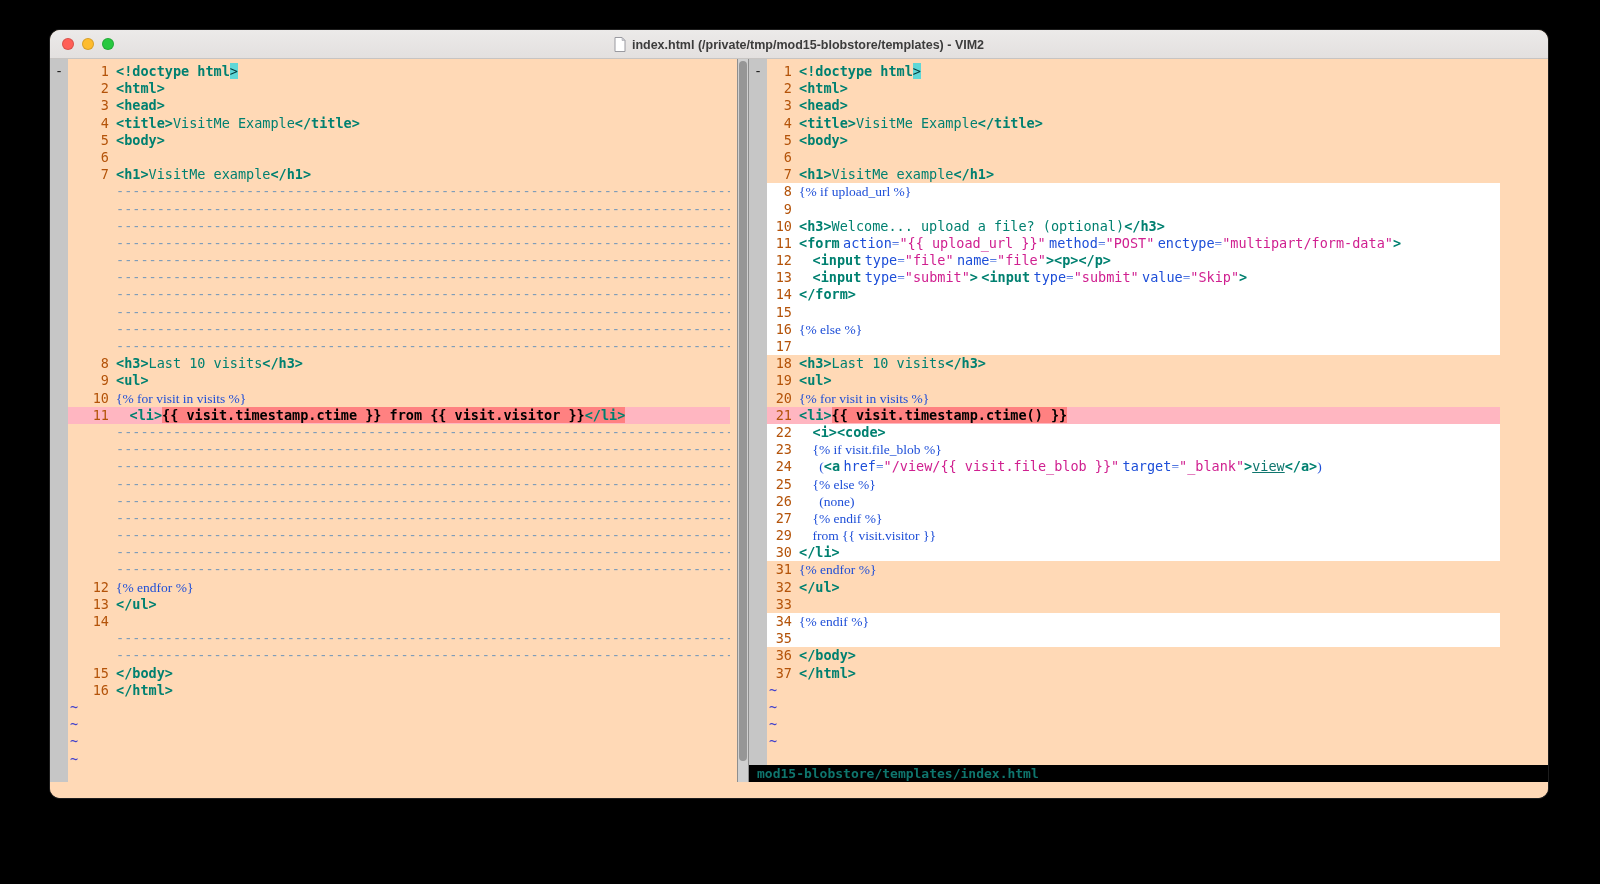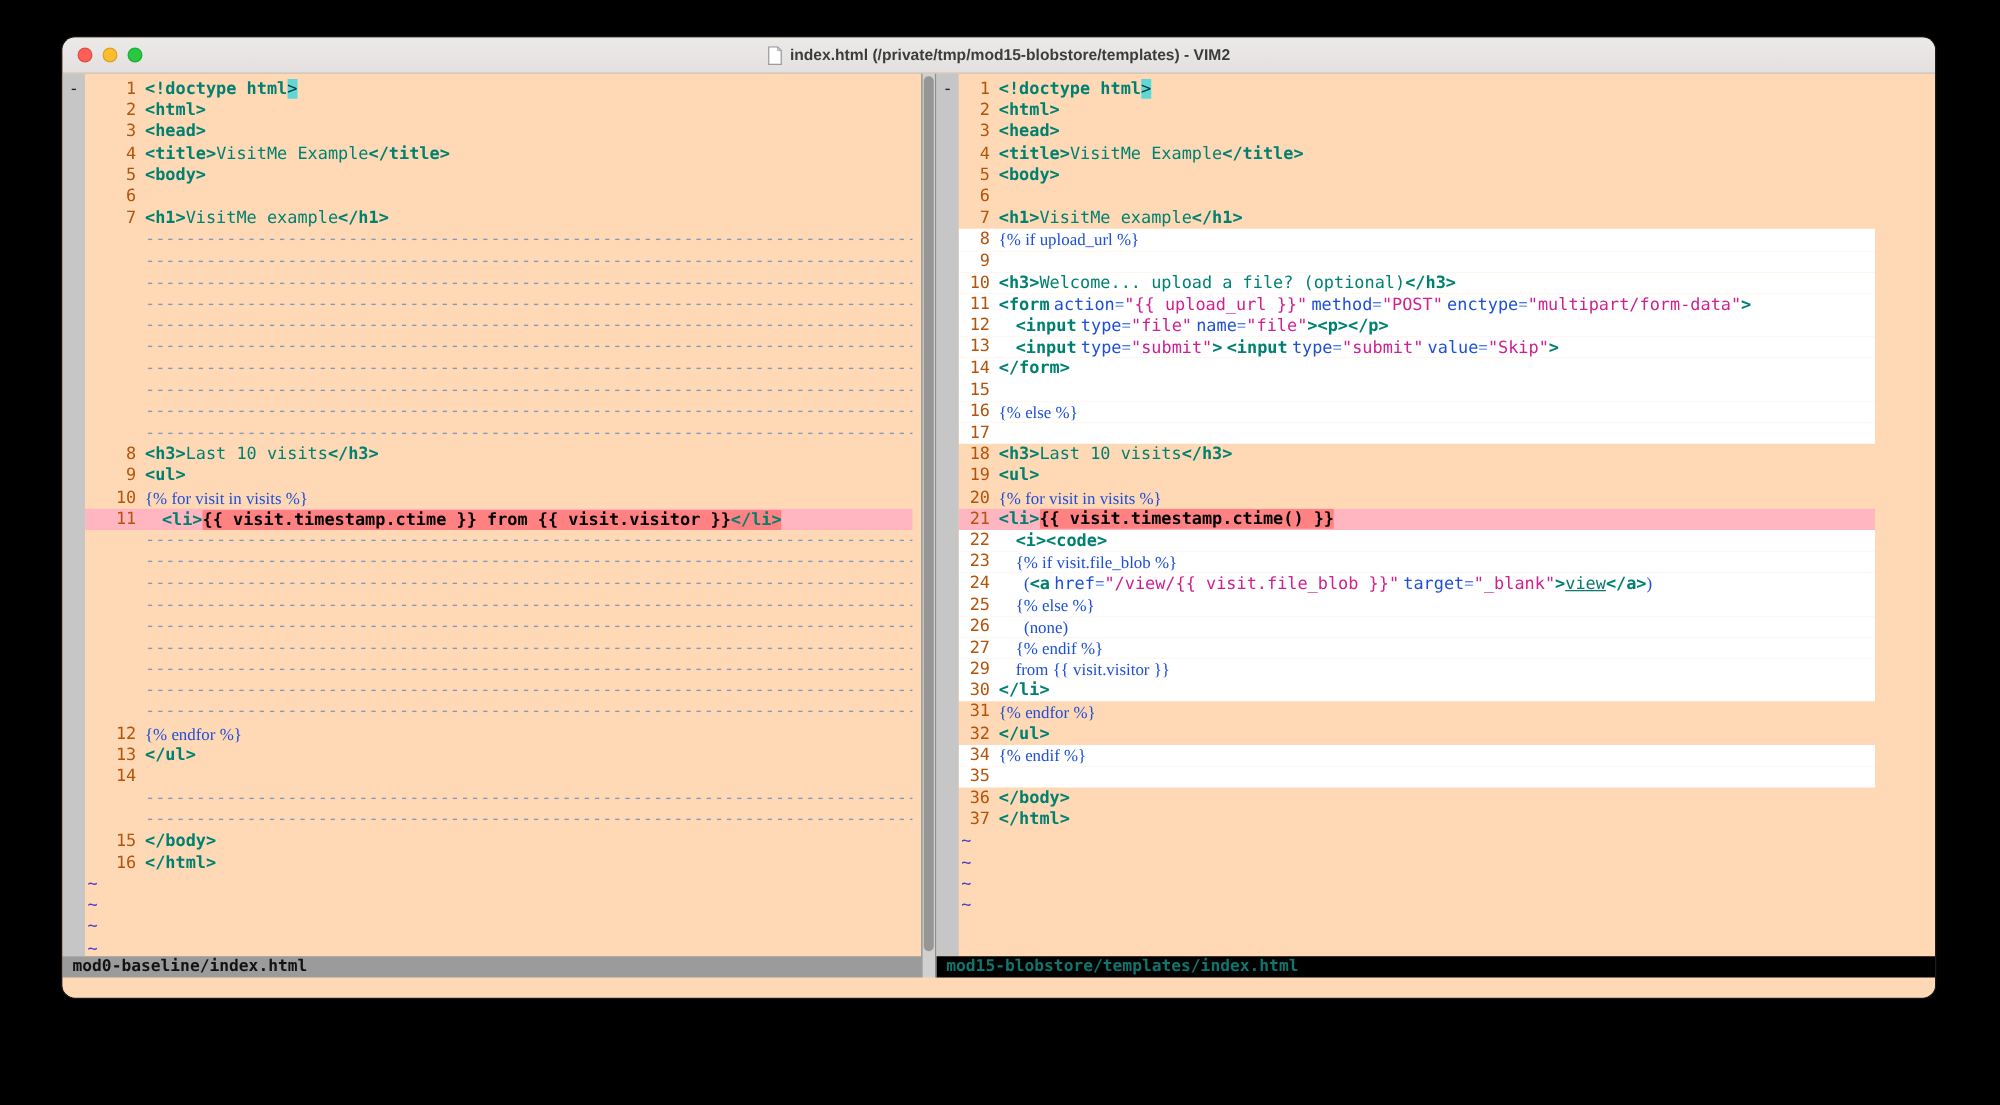--- a/index.html
+++ b/index.html
@@ -8,21 +8,21 @@
     border-radius:10px;overflow:hidden;box-shadow:0 0 0 1px #1d1d1d, 0 18px 40px rgba(0,0,0,.55);}
   
   .titlebar{height:28px;background:linear-gradient(#ecEAe9,#e3e0df);border-bottom:1px solid #c7c4c2;
     display:flex;align-items:center;position:relative;
     font-family:"Liberation Sans",sans-serif;}
   .traffic{position:absolute;left:12px;top:8px;display:flex;gap:8px;}
   .light{width:12px;height:12px;border-radius:50%;box-shadow:inset 0 0 0 1px rgba(0,0,0,.15);}
   .light.red{background:#ff5f57;}
   .light.yellow{background:#febc2e;}
   .light.green{background:#28c840;}
-  .title-wrap{margin:16px auto;display:flex;align-items:center;gap:6px;
+  .title-wrap{margin:16px auto;display:flex;align-items:flex-end;gap:6px;
     font-size:12.5px;font-weight:bold;color:#3c3c3c;}
   .doc-icon{display:inline-block;line-height:0;}
   
   .main{display:flex;height:723px;}
   .pane-col{display:flex;flex-direction:column;}
   .pane-col.left{width:687px;}
   .pane-col.right{width:799px;}
   .pane{flex:1;display:flex;background:#ffd9b6;overflow:hidden;
     font-family:"DejaVu Sans Mono","Liberation Mono",monospace;font-size:13.5px;line-height:17.2px;}
   .foldcol{flex:0 0 18px;background:#c6c6c6;color:#222;padding:4px 0 0 5px;box-sizing:border-box;}
@@ -123,21 +123,20 @@
               <div class="row filler"><span class="num"></span><span class="dashes">------------------------------------------------------------------------------------------------------------------------</span></div>
               <div class="row filler"><span class="num"></span><span class="dashes">------------------------------------------------------------------------------------------------------------------------</span></div>
               <div class="row "><span class="num">15</span><span class="body"><span class="seg tag">&lt;/body&gt;</span></span></div>
               <div class="row "><span class="num">16</span><span class="body"><span class="seg tag">&lt;/html&gt;</span></span></div>
               <div class="row"><span class="tilde">~</span></div>
               <div class="row"><span class="tilde">~</span></div>
               <div class="row"><span class="tilde">~</span></div>
               <div class="row"><span class="tilde">~</span></div>
             </div>
         </div>
-        <div class="statusbar inactive">mod0-baseline/index.html</div>
       </div>
 
       <div class="divider">
         <div class="thumb"></div>
       </div>
 
       <div class="pane-col right">
         <div class="pane">
           <div class="foldcol">
             <span>-</span>
@@ -167,20 +166,21 @@
               <div class="row add"><span class="num">22</span><span class="body"><span class="seg txt">    </span><span class="seg tag">&lt;i&gt;&lt;code&gt;</span></span></div>
               <div class="row add"><span class="num">23</span><span class="body"><span class="seg txt">    {% if visit.file_blob %}</span></span></div>
               <div class="row add"><span class="num">24</span><span class="body"><span class="seg txt">      (</span><span class="seg tag">&lt;a</span><span class="seg txt"> </span><span class="seg attr">href</span><span class="seg txt">=</span><span class="seg str">"/view/{{ visit.file_blob }}"</span><span class="seg txt"> </span><span class="seg attr">target</span><span class="seg txt">=</span><span class="seg str">"_blank"</span><span class="seg tag">&gt;</span><span class="seg link">view</span><span class="seg tag">&lt;/a&gt;</span><span class="seg txt">)</span></span></div>
               <div class="row add"><span class="num">25</span><span class="body"><span class="seg txt">    {% else %}</span></span></div>
               <div class="row add"><span class="num">26</span><span class="body"><span class="seg txt">      (none)</span></span></div>
               <div class="row add"><span class="num">27</span><span class="body"><span class="seg txt">    {% endif %}</span></span></div>
               <div class="row add"><span class="num">29</span><span class="body"><span class="seg txt">    from {{ visit.visitor }}</span></span></div>
               <div class="row add"><span class="num">30</span><span class="body"><span class="seg tag">&lt;/li&gt;</span></span></div>
               <div class="row "><span class="num">31</span><span class="body"><span class="seg txt">{% endfor %}</span></span></div>
               <div class="row "><span class="num">32</span><span class="body"><span class="seg tag">&lt;/ul&gt;</span></span></div>
+              <div class="row "><span class="num">33</span><span class="body"></span></div>
               <div class="row add"><span class="num">34</span><span class="body"><span class="seg txt">{% endif %}</span></span></div>
               <div class="row add"><span class="num">35</span><span class="body"></span></div>
               <div class="row "><span class="num">36</span><span class="body"><span class="seg tag">&lt;/body&gt;</span></span></div>
               <div class="row "><span class="num">37</span><span class="body"><span class="seg tag">&lt;/html&gt;</span></span></div>
               <div class="row"><span class="tilde">~</span></div>
               <div class="row"><span class="tilde">~</span></div>
               <div class="row"><span class="tilde">~</span></div>
               <div class="row"><span class="tilde">~</span></div>
             </div>
         </div>

